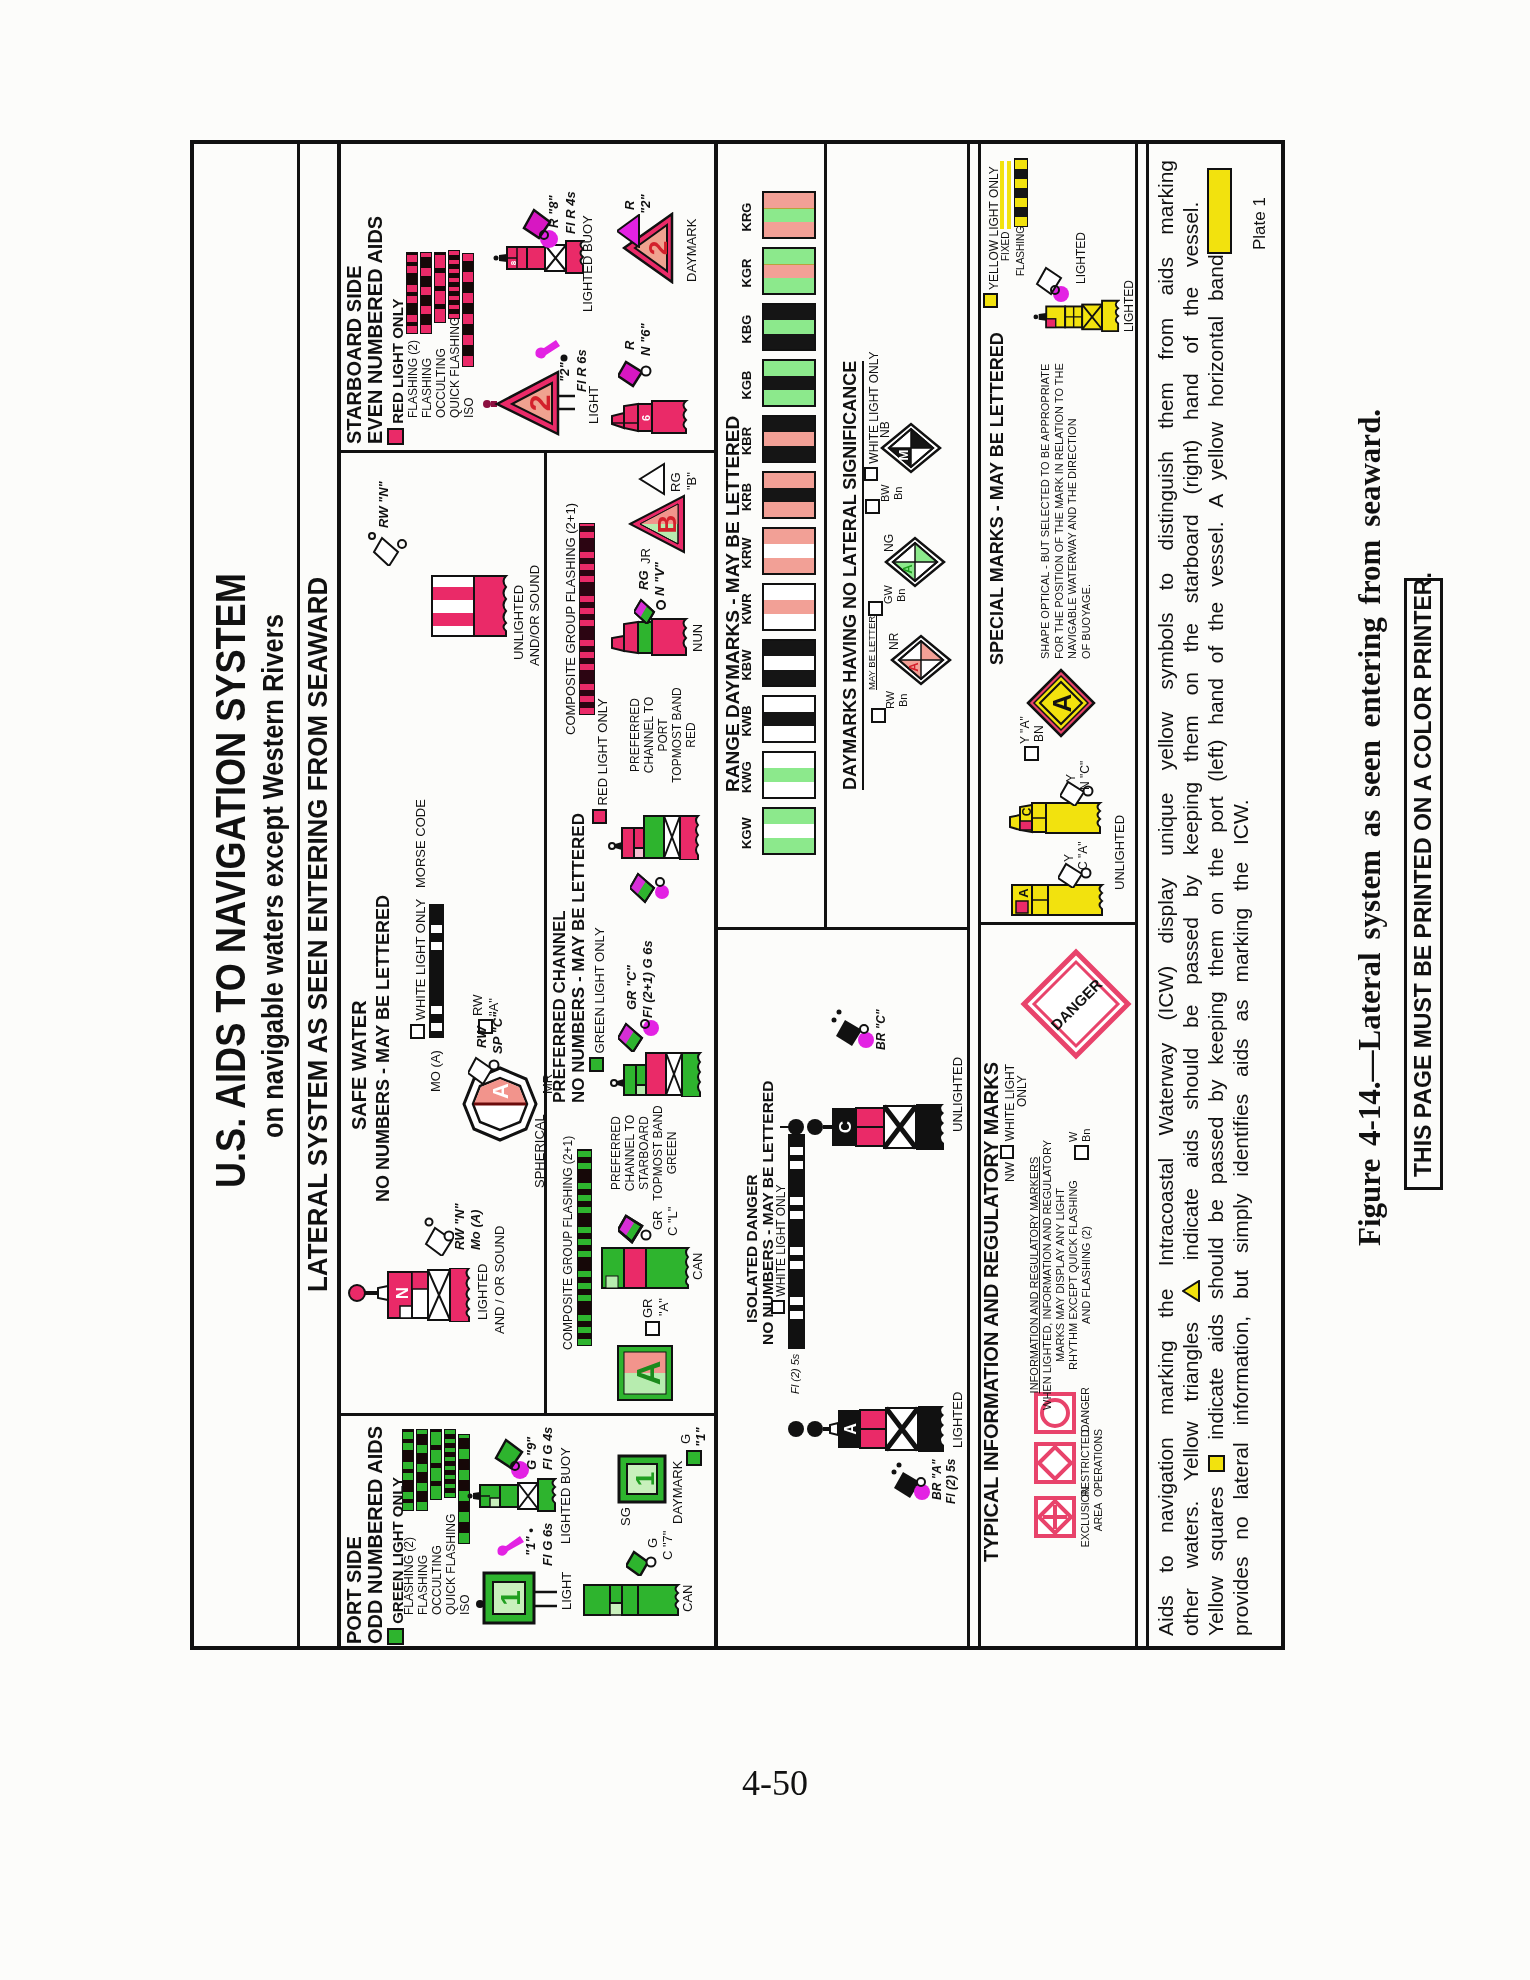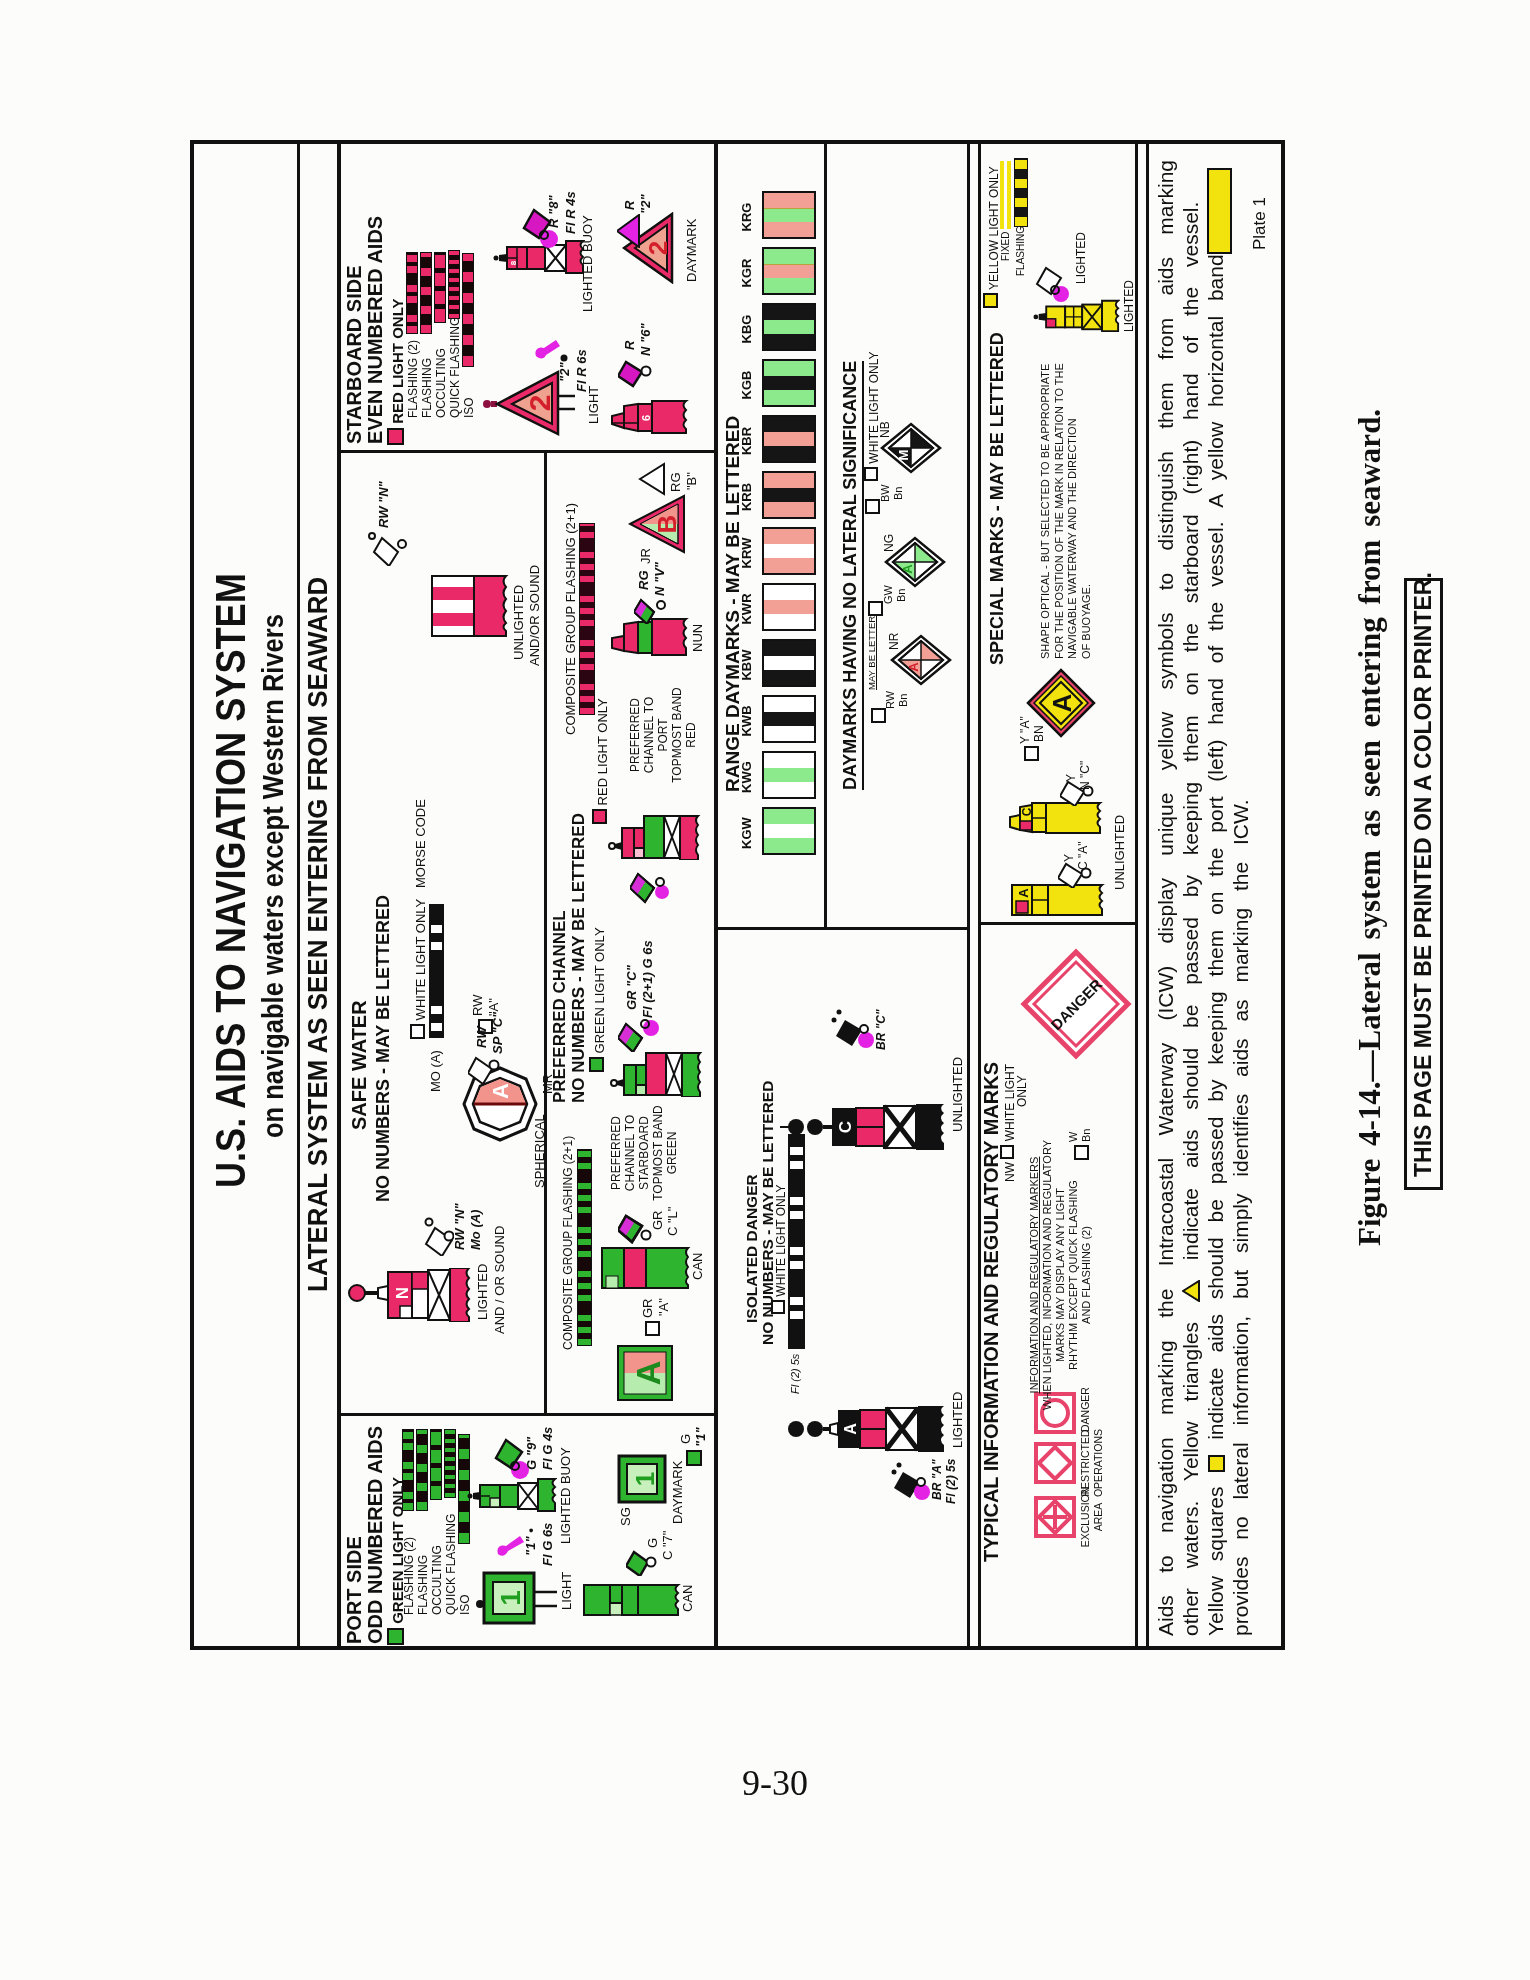--- a/index.html
+++ b/index.html
@@ -781,14 +781,14 @@
   <div class="a" style="left:1400px;top:1060px;width:90px;font-size:17px;color:#111;">Plate 1</div>
 </div>
 </div>
 
 <div class="a" style="left:1352px;top:418px;width:828px;transform-origin:0 0;transform:rotate(-90deg) translateX(-828px);font-family:'Liberation Serif',serif;font-weight:bold;font-size:31px;color:#111;white-space:nowrap;word-spacing:5px;">Figure 4-14.—Lateral system as seen entering from seaward.</div>
 
 <div class="a" style="left:1404px;top:578px;width:612px;transform-origin:0 0;transform:rotate(-90deg) translateX(-612px);">
   <div style="border:3px solid #111;padding:3px 0 3px 10px;font-family:'Liberation Sans',sans-serif;font-weight:bold;font-size:23px;color:#111;display:block;width:612px;box-sizing:border-box;white-space:nowrap;">THIS PAGE MUST BE PRINTED ON A COLOR PRINTER.</div>
 </div>
 
-<div class="a" style="left:700px;top:1762px;width:150px;text-align:center;font-family:'Liberation Serif',serif;font-size:36px;color:#111;">9-30</div>
+<div class="a" style="left:700px;top:1762px;width:150px;text-align:center;font-family:'Liberation Serif',serif;font-size:36px;color:#111;">4-50</div>
 </div>
 
 </body></html>

